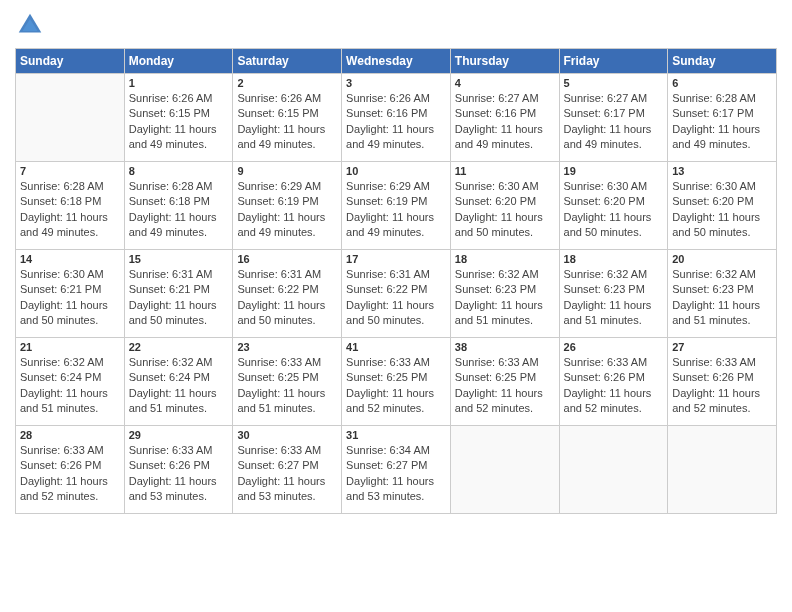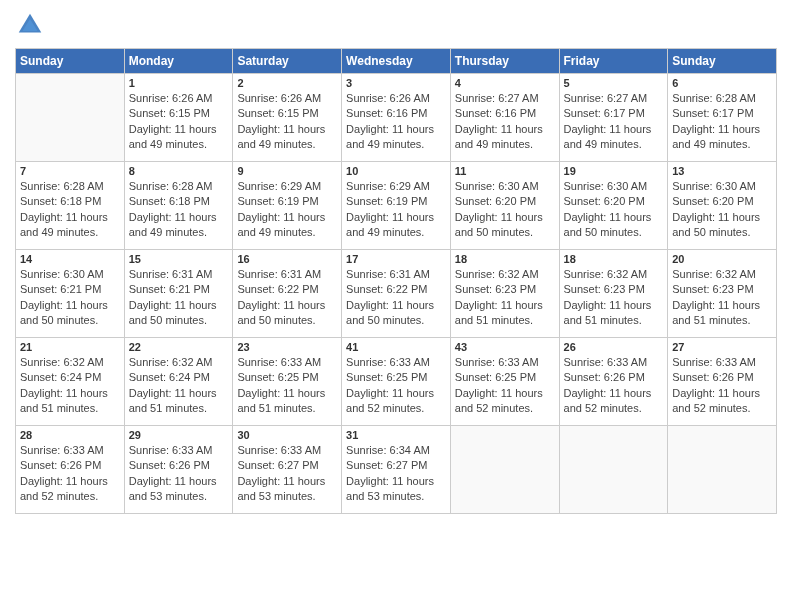--- a/index.html
+++ b/index.html
@@ -227,21 +227,21 @@
           </td>
           <td>
             <span class="day-number">23</span>
             <div class="day-info">Sunrise: 6:33 AM<br>Sunset: 6:25 PM<br>Daylight: 11 hours and 51 minutes.</div>
           </td>
           <td>
             <span class="day-number">41</span>
             <div class="day-info">Sunrise: 6:33 AM<br>Sunset: 6:25 PM<br>Daylight: 11 hours and 52 minutes.</div>
           </td>
           <td>
-            <span class="day-number">43</span>
+            <span class="day-number">38</span>
             <div class="day-info">Sunrise: 6:33 AM<br>Sunset: 6:25 PM<br>Daylight: 11 hours and 52 minutes.</div>
           </td>
           <td>
             <span class="day-number">26</span>
             <div class="day-info">Sunrise: 6:33 AM<br>Sunset: 6:26 PM<br>Daylight: 11 hours and 52 minutes.</div>
           </td>
           <td>
             <span class="day-number">27</span>
             <div class="day-info">Sunrise: 6:33 AM<br>Sunset: 6:26 PM<br>Daylight: 11 hours and 52 minutes.</div>
           </td>

